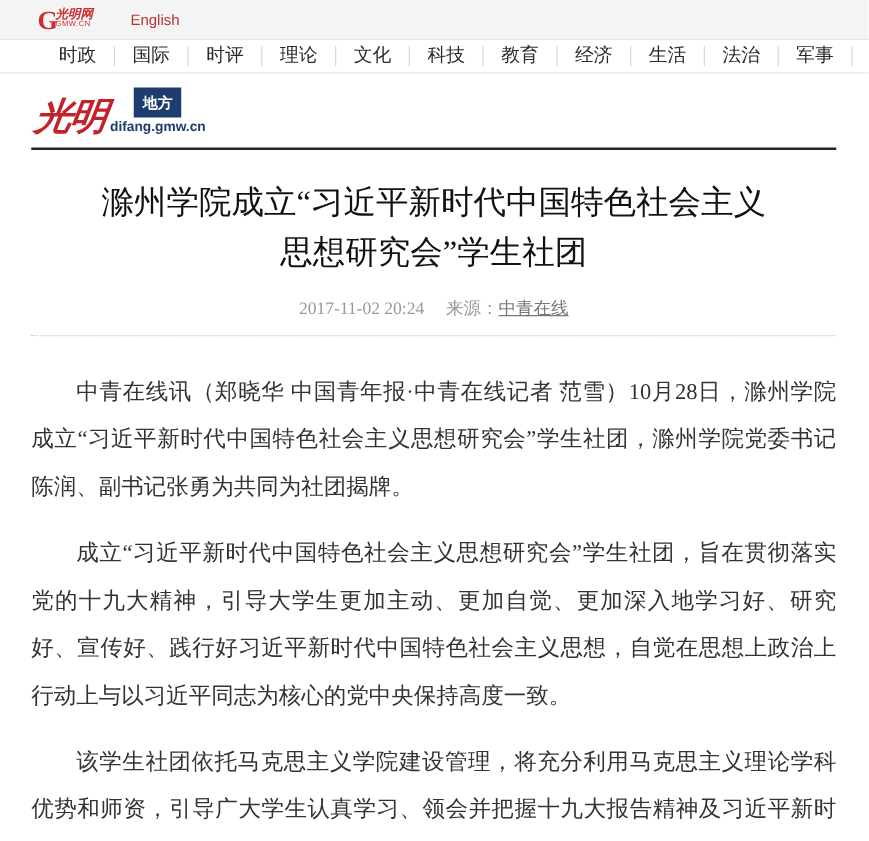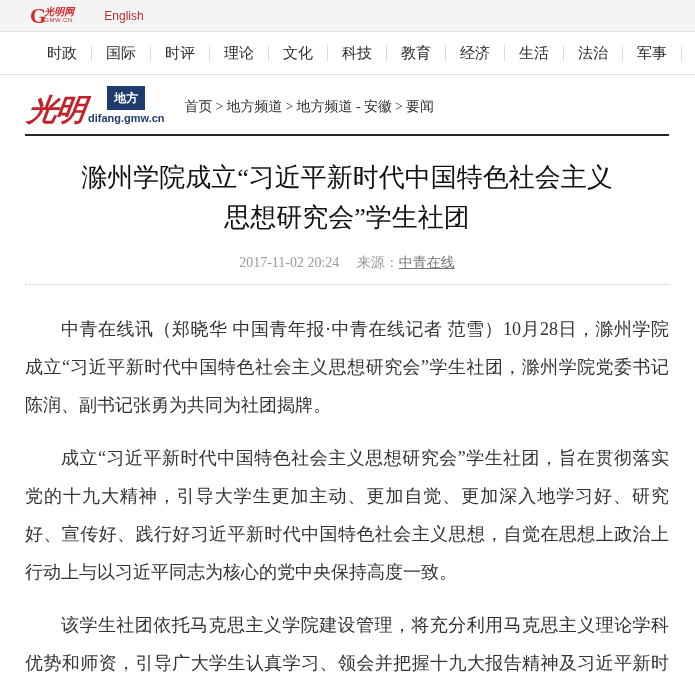--- a/index.html
+++ b/index.html
@@ -12,21 +12,21 @@
   .gmw-logo { display:flex; align-items:flex-start; cursor:pointer; margin-right:10px; }
   .gmw-g { color:#cf2a2d; font-family:"Liberation Serif","DejaVu Serif",serif;
            font-size:21px; font-weight:bold; line-height:20px; }
   .gmw-stack { display:flex; flex-direction:column; margin-left:-2px; margin-top:1px; }
   .gmw-script { color:#cf2a2d; font-family:"Liberation Serif","DejaVu Serif",serif;
                 font-style:italic; font-weight:bold; font-size:10px; line-height:10px; }
   .gmw-domain { color:#cf2a2d; font-size:6px; letter-spacing:.5px; line-height:7px; }
   .english { color:#b5342f; font-size:12px; text-decoration:none; margin-left:20px; }
 
   
-  .nav { height:44px; border-top:1px solid #e3e3e3; border-bottom:1px solid #e3e3e3;
+  .nav { height:28px; border-top:1px solid #e3e3e3; border-bottom:1px solid #e3e3e3;
          background:#fff; display:flex; align-items:center; white-space:nowrap;
          overflow:hidden; padding-left:33px; }
   .nav a { font-family:"Liberation Serif","DejaVu Serif",serif; font-size:15px;
            color:#2b2b2b; text-decoration:none; padding:0 14px; line-height:16px; }
   .nav a + a { border-left:1px solid #d9d9d9;text-align:center; }
 
   
   .channel { height:59px; display:flex; align-items:center; padding-left:28px; background:#fff; }
   .brand { display:flex; align-items:flex-end; cursor:pointer; }
   .brand-script { color:#c2232a; font-family:"Liberation Serif","DejaVu Serif",serif;
@@ -88,23 +88,20 @@
 </div>
 
 <div class="channel">
   <div class="brand">
     <span class="brand-script">光明</span>
     <span class="brand-col">
       <span class="brand-tag">地方</span>
       <span class="brand-domain">difang.gmw.cn</span>
     </span>
   </div>
-  <div class="breadcrumb">
-    <a href="#">首页</a><span class="bc-sep">&gt;</span><a href="#">地方频道</a><span class="bc-sep">&gt;</span><a href="#">地方频道 - 安徽</a><span class="bc-sep">&gt;</span><a href="#">要闻</a>
-  </div>
 </div>
 
 <div class="article">
   <h1 class="title">滁州学院成立“习近平新时代中国特色社会主义思想研究会”学生社团</h1>
   <div class="meta">
     <span class="date">2017-11-02 20:24</span>
     <span class="src-label">来源：</span><a href="#" class="src">中青在线</a>
   </div>
   <div class="body-text">
     <p>中青在线讯（郑晓华 中国青年报·中青在线记者 范雪）10月28日，滁州学院成立“习近平新时代中国特色社会主义思想研究会”学生社团，滁州学院党委书记陈润、副书记张勇为共同为社团揭牌。</p>

